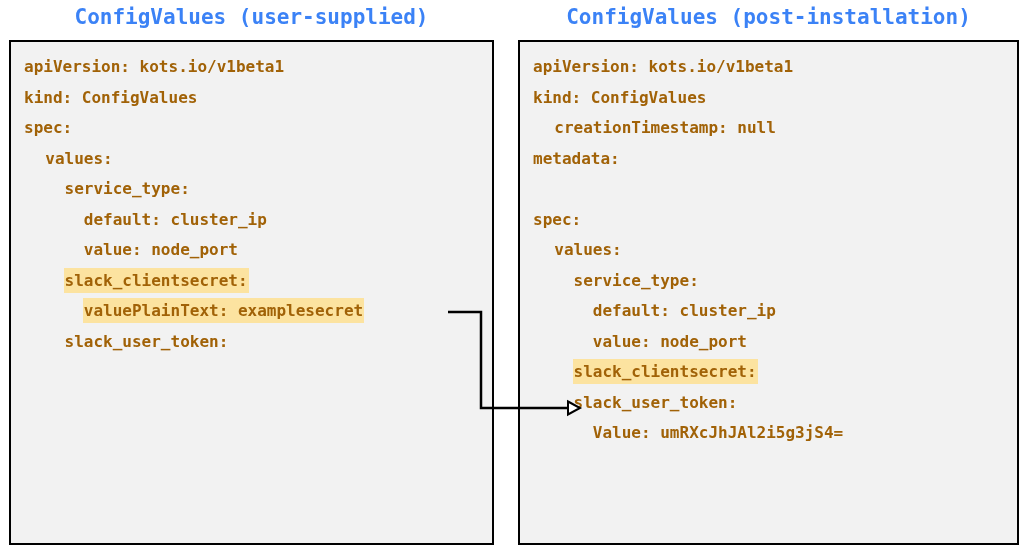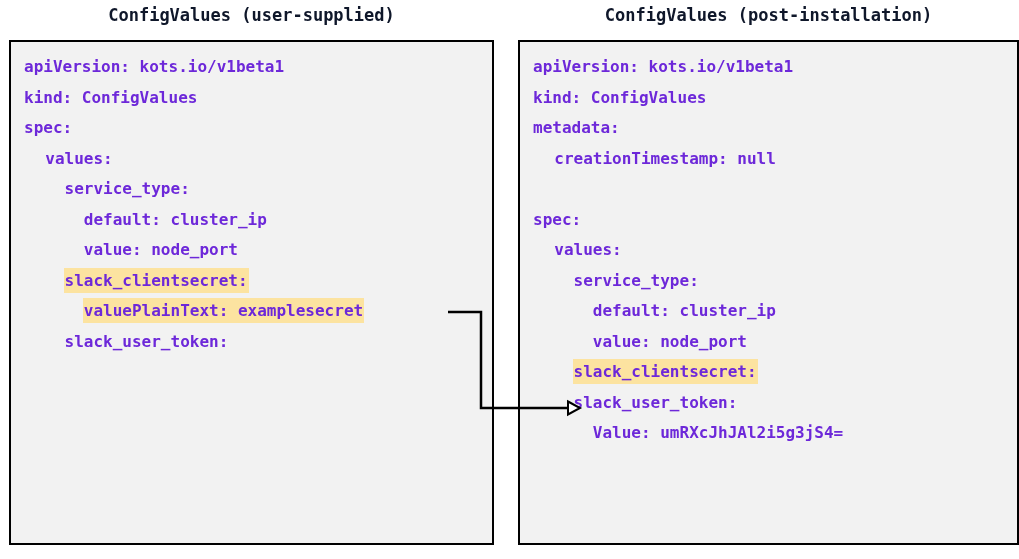--- a/index.html
+++ b/index.html
@@ -23,23 +23,23 @@
   #panel-left  { left: 9px;   width: 485px; }
   #panel-right { left: 518px; width: 501px; }
 
   .panel-title {
     position: absolute;
     top: 5px;
     left: 0;
     width: 100%;
     text-align: center;
     font-family: "DejaVu Sans Mono", "Liberation Mono", monospace;
-    font-size: 17px;
+    font-size: 21px;
     font-weight: bold;
-    color: #0f172a;
+    color: #3b82f6;
     letter-spacing: 0px;
     white-space: nowrap;
   }
 
   .code-box {
     position: absolute;
     top: 40px;
     left: 0;
     height: 505px;
     box-sizing: border-box;
@@ -56,21 +56,21 @@
     left: 0;
     width: 100%;
   }
 
   .code-line {
     height: 30.5px;
     line-height: 30.5px;
     font-family: "DejaVu Sans Mono", "Liberation Mono", monospace;
     font-size: 16px;
     font-weight: bold;
-    color: #6d28d9;
+    color: #a16207;
     white-space: pre;
     padding-left: 12px;
     box-sizing: border-box;
   }
 
   .code-line .seg {
     display: inline;
     white-space: pre;
     padding: 3px 1px 3px 1px;
   }
@@ -109,22 +109,22 @@
       </div>
   </div>
 </div>
 
 <div class="panel" id="panel-right">
   <div class="panel-title">ConfigValues (post-installation)</div>
   <div class="code-box">
     <div class="code-lines" id="right-lines">
         <div class="code-line"><span class="seg">apiVersion: kots.io/v1beta1</span></div>
         <div class="code-line"><span class="seg">kind: ConfigValues</span></div>
+        <div class="code-line"><span class="seg">  </span><span class="seg">creationTimestamp: null</span></div>
         <div class="code-line"><span class="seg">metadata:</span></div>
-        <div class="code-line"><span class="seg">  </span><span class="seg">creationTimestamp: null</span></div>
         <div class="code-line"><span class="seg">  </span></div>
         <div class="code-line"><span class="seg">spec:</span></div>
         <div class="code-line"><span class="seg">  </span><span class="seg">values:</span></div>
         <div class="code-line"><span class="seg">    </span><span class="seg">service_type:</span></div>
         <div class="code-line"><span class="seg">      </span><span class="seg">default: cluster_ip</span></div>
         <div class="code-line"><span class="seg">      </span><span class="seg">value: node_port</span></div>
         <div class="code-line"><span class="seg">    </span><span class="seg hl">slack_clientsecret:</span></div>
         <div class="code-line"><span class="seg">    </span><span class="seg">slack_user_token:</span></div>
         <div class="code-line"><span class="seg">      </span><span class="seg">Value: umRXcJhJAl2i5g3jS4=</span></div>
       </div>

